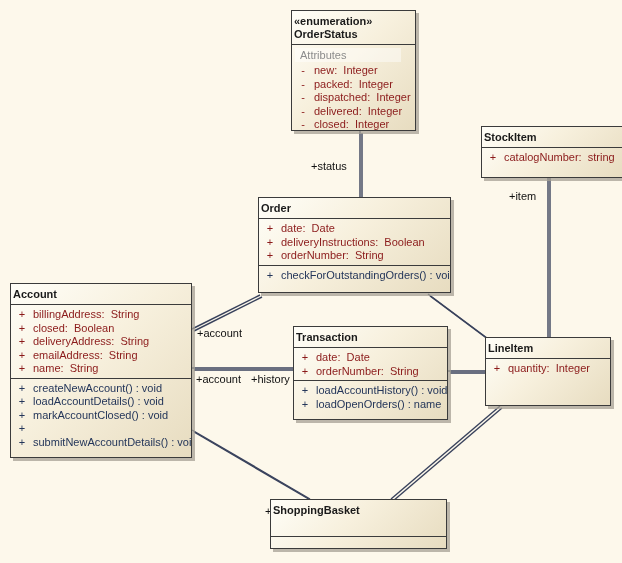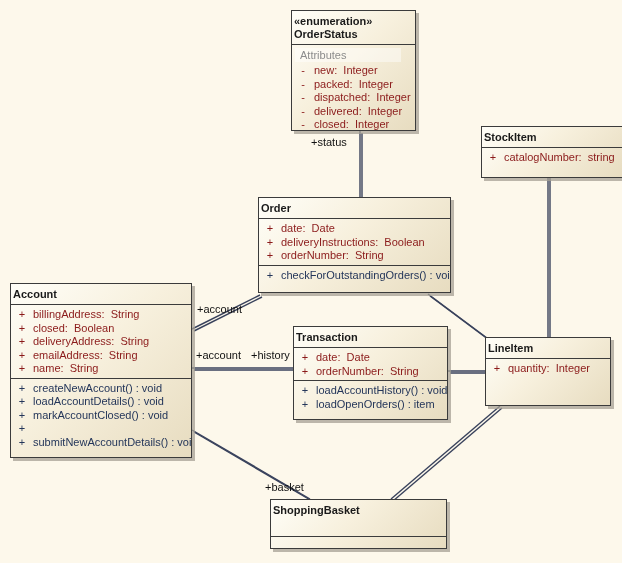--- a/index.html
+++ b/index.html
@@ -50,20 +50,21 @@
     padding-left:5px;
     margin:0 14px 2px 3px;
     line-height:14px;
   }
   .edge-label {
     position:absolute;
     font-size:11px;
     color:#111;
     line-height:13px;
     white-space:nowrap;
+    margin-top:24px;
   }
 </style>
 </head>
 <body>
 
 <div class="canvas">
 
   <svg class="wires">
     <g class="wire-shadow">
       <line x1="362" y1="133" x2="362" y2="197"></line>
@@ -223,21 +224,21 @@
         <span class="txt">orderNumber:  String</span>
       </div>
     </div>
     <div class="uml-compartment grow">
       <div class="row op">
         <span class="vis">+</span>
         <span class="txt">loadAccountHistory() : void</span>
       </div>
       <div class="row op">
         <span class="vis">+</span>
-        <span class="txt">loadOpenOrders() : item</span>
+        <span class="txt">loadOpenOrders() : name</span>
       </div>
     </div>
   </div>
 
   <div class="uml-class" style="left:485px; top:337px; width:126px; height:69px;">
     <div class="uml-header">
       <span>LineItem</span>
     </div>
     <div class="uml-compartment grow">
       <div class="row attr">

